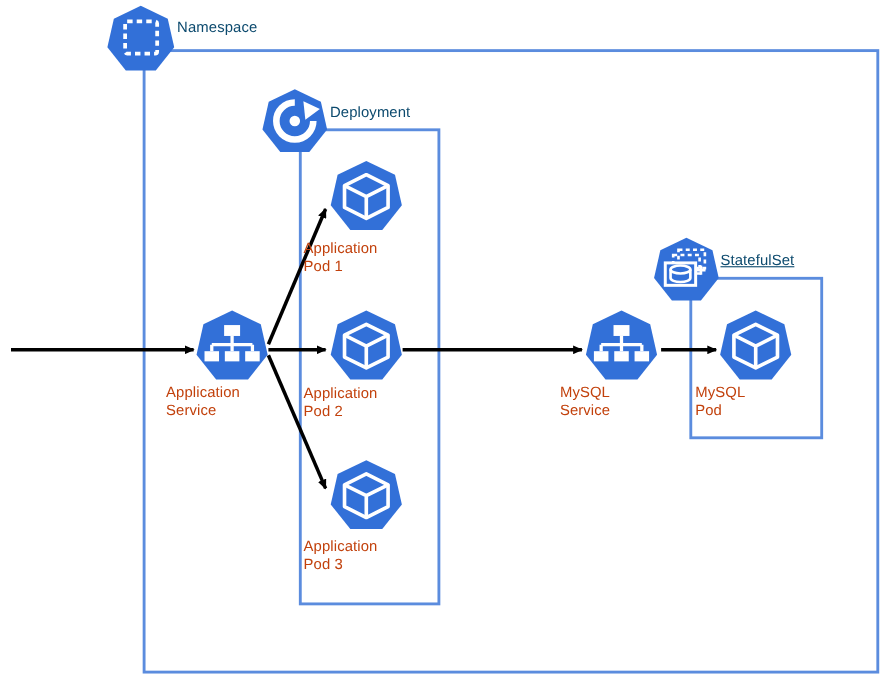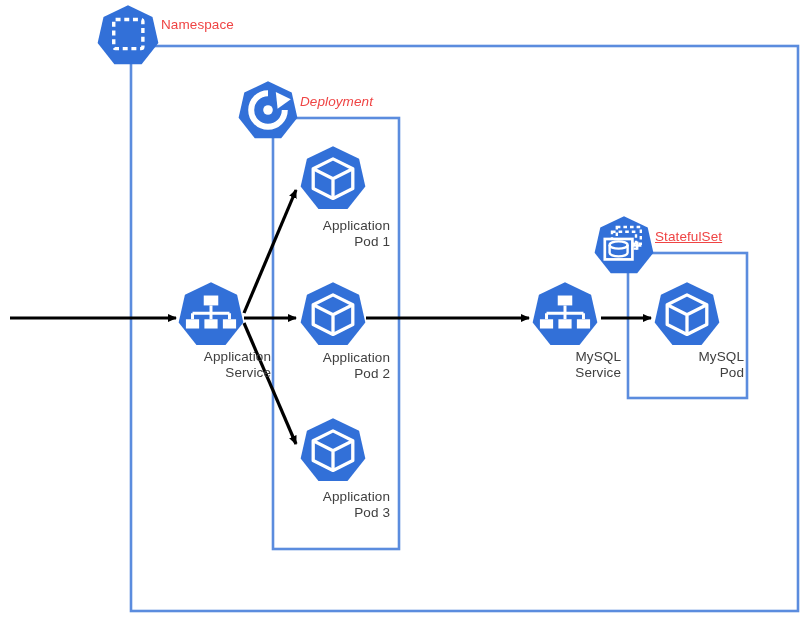--- a/index.html
+++ b/index.html
@@ -14,30 +14,30 @@
     background:#ffffff;
     overflow:hidden;
   }
   #svg-layer{
     position:absolute;
     left:0; top:0;
     width:800px; height:618px;
   }
   .node-label{
     position:absolute;
-    text-align:right;
-    color:#404040;
+    text-align:left;
+    color:#c2410c;
     font-size:13.5px;
     line-height:16px;
     white-space:pre-line;
     letter-spacing:0.1px;
   }
   .group-label{
     position:absolute;
-    color:#ef4444;
+    color:#0c4a6e;
     font-size:13.5px;
     line-height:16px;
     white-space:nowrap;
     letter-spacing:0.1px;
   }
 </style>
 </head>
 <body>
 
 <div id="canvas">
@@ -133,21 +133,21 @@
 
     <g transform="translate(654,281) scale(0.66)">
       <path d="M50 2 L89.5 21 L99 63 L72 97 L28 97 L1 63 L10.5 21 Z" fill="#3270d8"></path>
       <path d="M50 21 L80 36 L80 66 L50 81 L20 66 L20 36 Z" fill="none" stroke="#ffffff" stroke-width="5" stroke-linejoin="round"></path>
       <path d="M20 36 L50 51 L80 36 M50 51 L50 81" fill="none" stroke="#ffffff" stroke-width="5" stroke-linejoin="round"></path>
     </g>
   </svg>
 
   <div class="group-label" style="left:161px; top:17px;">Namespace</div>
 
-  <div class="group-label" style="left:300px; top:94px;font-style:italic;">Deployment</div>
+  <div class="group-label" style="left:300px; top:94px;">Deployment</div>
 
   <div class="group-label" style="left:655px; top:229px;text-decoration:underline;">StatefulSet</div>
 
   <div class="node-label" style="left:151px; top:349px; width:120px;">Application
 Service</div>
 
   <div class="node-label" style="left:276px; top:218px; width:114px;">Application
 Pod 1</div>
 
   <div class="node-label" style="left:276px; top:350px; width:114px;">Application

